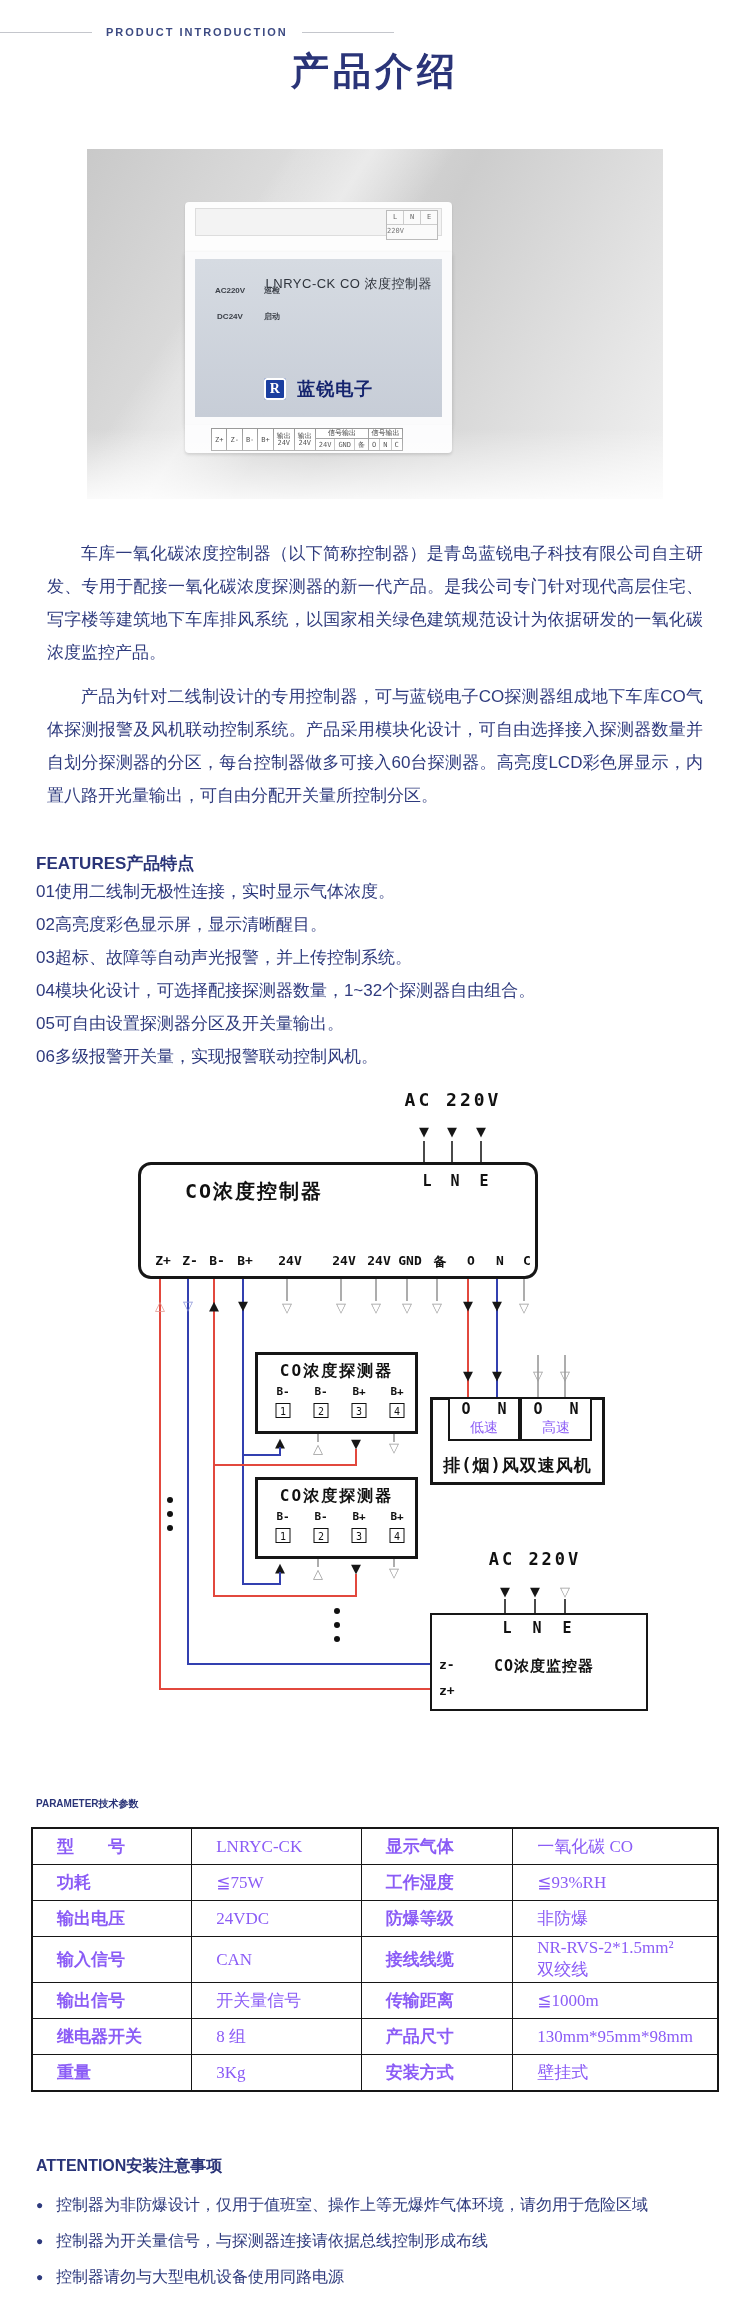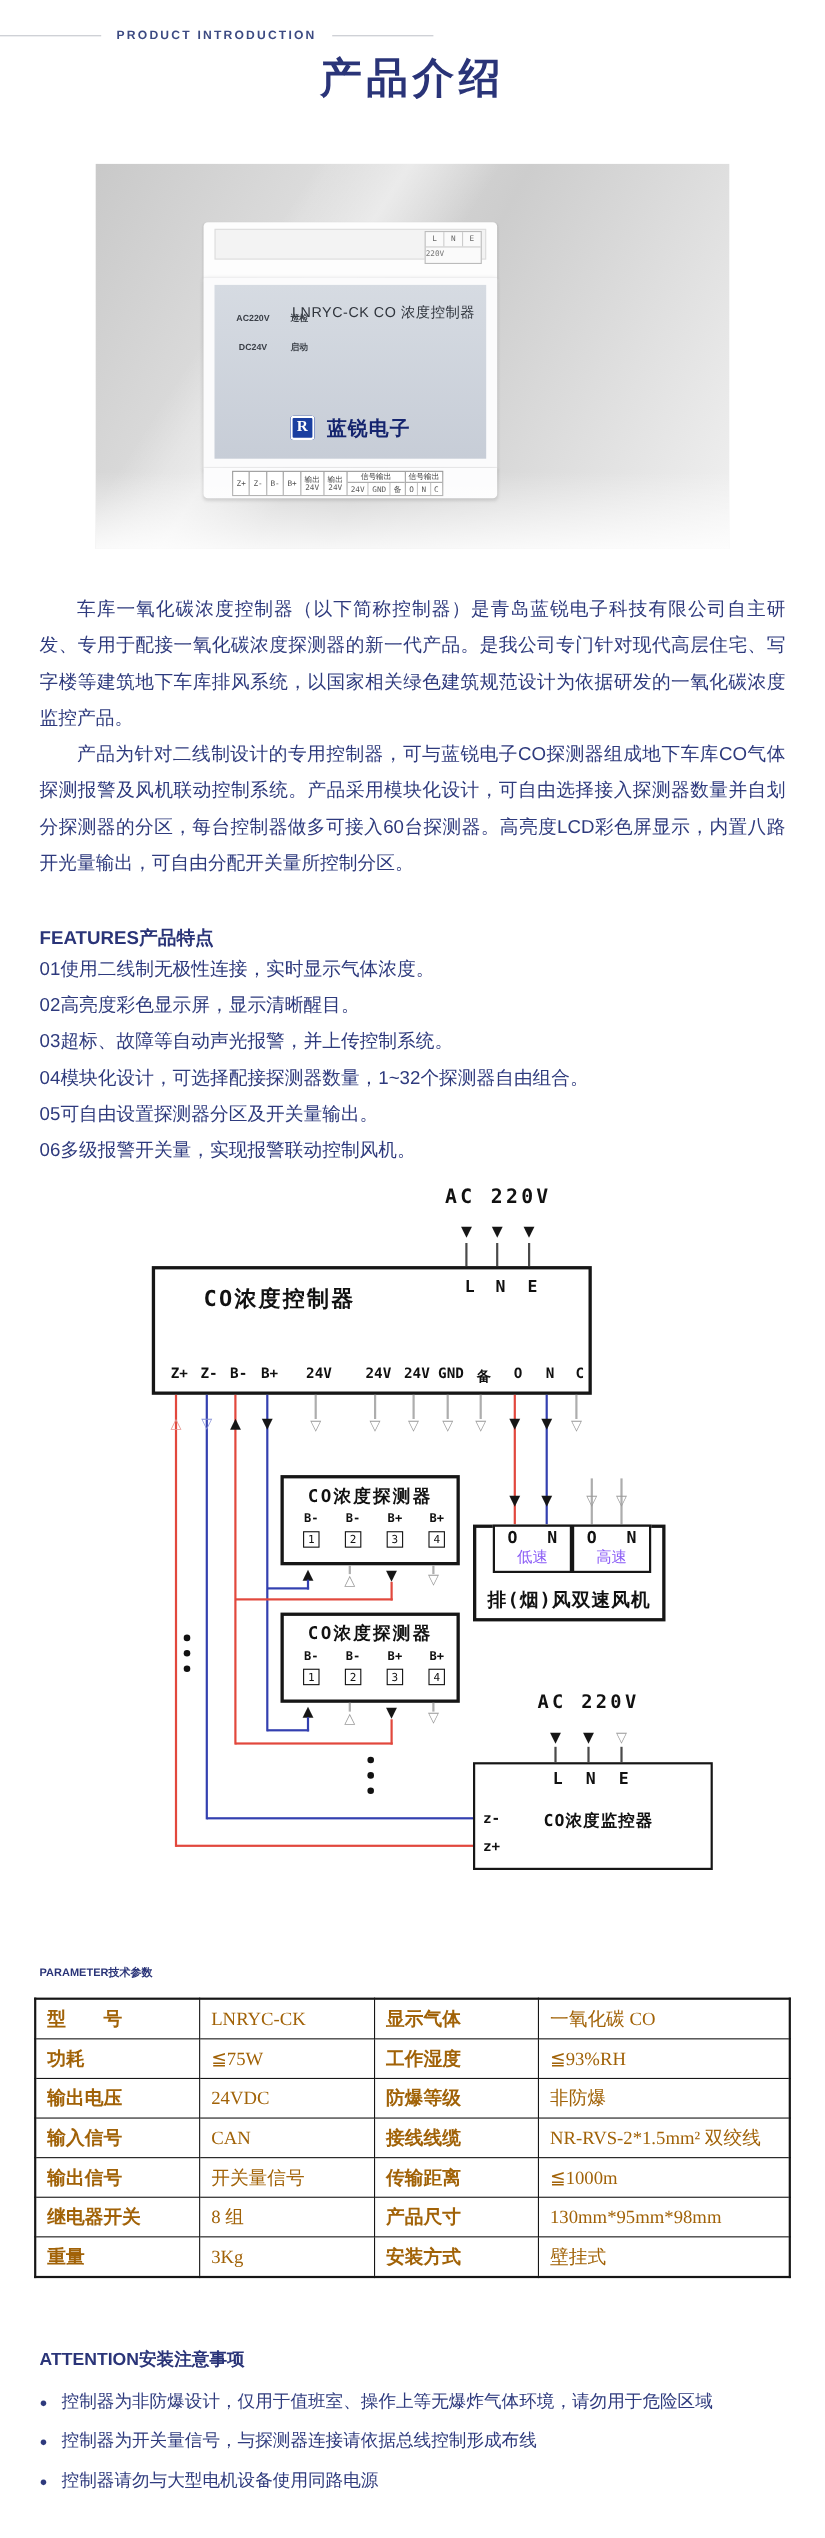--- a/index.html
+++ b/index.html
@@ -42,21 +42,21 @@
   .tsrow{position:absolute;left:26px;top:3px;height:21px;display:flex;border:1px solid #9a9a9a;background:#fff;font-family:"DejaVu Sans Mono",monospace;}
   .tc{border-right:1px solid #9a9a9a;font-size:7px;color:#333;display:flex;align-items:center;justify-content:center;padding:0 3px;}
   .tc.two{flex-direction:column;line-height:7px;justify-content:center;}
   .tgrp{border-right:1px solid #9a9a9a;display:flex;flex-direction:column;}
   .tgrp .gt{font-size:7px;text-align:center;border-bottom:1px solid #9a9a9a;line-height:9px;color:#333;}
   .tgrp .gc{display:flex;flex:1;}
   .tgrp .gc span{flex:1;font-size:7px;color:#333;border-right:1px solid #bbb;display:flex;align-items:center;justify-content:center;padding:0 3px;}
   .tgrp .gc span:last-child,.tsrow > div:last-child{border-right:none;}
   
   .copy{margin:38px 36px 0;font-size:17px;line-height:33px;color:#2e3a7d;text-align:justify;}
-  .copy p{margin:0;text-indent:2em;}
+  .copy p{margin:11px;text-indent:2em;}
   .sect-h{margin:40px 36px 0;font-size:17px;font-weight:bold;color:#2a3478;}
   .feat,.att-item{margin:0 36px;font-size:17px;line-height:33px;color:#2e3a7d;}
   .att-item{font-size:16px;line-height:36px;padding-left:20px;position:relative;}
   .att-item::before{content:"●";position:absolute;left:0;top:0;font-size:12px;color:#2e3a7d;}
   
   .diagram{position:relative;width:750px;height:650px;margin-top:14px;font-family:"DejaVu Sans Mono",monospace;color:#111;}
   .dbox{position:absolute;border:3px solid #161616;background:#fff;box-sizing:border-box;}
   .aclabel{position:absolute;transform:translateX(-50%);font-size:18px;font-weight:bold;letter-spacing:3px;white-space:nowrap;color:#111;}
   .vl{position:absolute;width:2px;margin-left:-1px;}
   .hl{position:absolute;height:2px;}
@@ -88,21 +88,21 @@
   .fan-cell .sp{font-size:14px;line-height:16px;color:#8b5cf6;}
   .fan-title{position:absolute;left:0;right:0;top:54px;text-align:center;font-size:17px;font-weight:bold;letter-spacing:1px;color:#111;}
   .mon-lne span{font-size:15px;top:4px;}
   .mon-lne span:nth-of-type(1){left:75px;} .mon-lne span:nth-of-type(2){left:105px;} .mon-lne span:nth-of-type(3){left:135px;}
   .mon-z{position:absolute;left:7px;font-size:13px;font-weight:bold;color:#111;}
   .mon-title{position:absolute;left:62px;top:42px;font-size:15px;font-weight:bold;letter-spacing:1px;color:#111;}
   .ddot{position:absolute;width:6px;height:6px;border-radius:50%;background:#111;transform:translateX(-50%);}
   
   .ptable{width:688px;margin:16px 0 0 31px;border-collapse:collapse;border:2.5px solid #161616;
           font-family:"Liberation Serif","DejaVu Serif",serif;}
-  .ptable td{border:1.5px solid #161616;height:33px;padding:1px 10px;font-size:17px;color:#a16207;}
+  .ptable td{border:1.5px solid #161616;height:33px;padding:1px 24px;font-size:17px;color:#8b5cf6;}
   .ptable td.lab{font-weight:bold;width:128px;}
   .ptable td.val{font-weight:normal;}
   .ptable td.v1{width:138px;}
   
   .att-h{margin:64px 36px 10px;font-size:16px;font-weight:bold;color:#2a3478;}
 </style>
 </head>
 <body>
 
 <div class="hdr">
@@ -191,21 +191,21 @@
 <div class="diagram">
 
   <span class="aclabel" style="left:453px;top:2px;">AC 220V</span>
   <span class="ar ak" style="left:424px;top:38px;">▼</span>
   <span class="ar ak" style="left:452px;top:38px;">▼</span>
   <span class="ar ak" style="left:481px;top:38px;">▼</span>
   <i class="vl kk" style="left:424px;top:54px;height:21px;"></i>
   <i class="vl kk" style="left:452px;top:54px;height:21px;"></i>
   <i class="vl kk" style="left:481px;top:54px;height:21px;"></i>
 
-  <div class="dbox" style="left:138px;top:75px;width:400px;height:117px;">
+  <div class="dbox" style="left:138px;top:75px;width:400px;height:117px;border-radius:13px;">
     <div class="ctrl-title">CO浓度控制器</div>
     <div class="lne" style="position:absolute;left:0;top:7px;width:100%;height:18px;">
       <span>L</span>
       <span>N</span>
       <span>E</span>
     </div>
     <div class="ctrl-terms" style="position:absolute;left:0;bottom:8px;width:100%;height:15px;">
       <span>Z+</span>
         <span>Z-</span>
         <span>B-</span>

